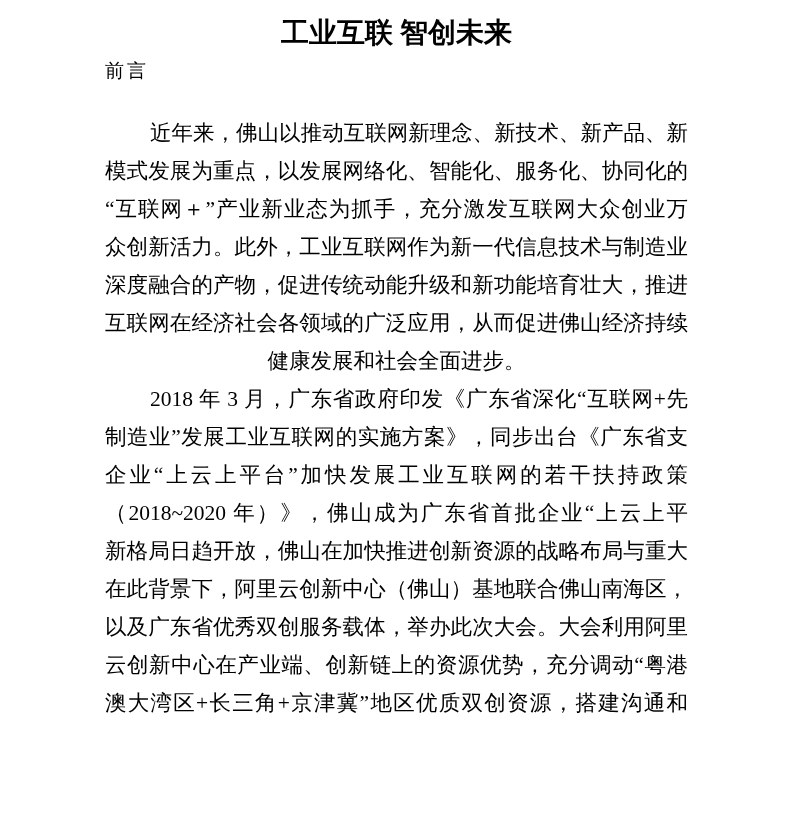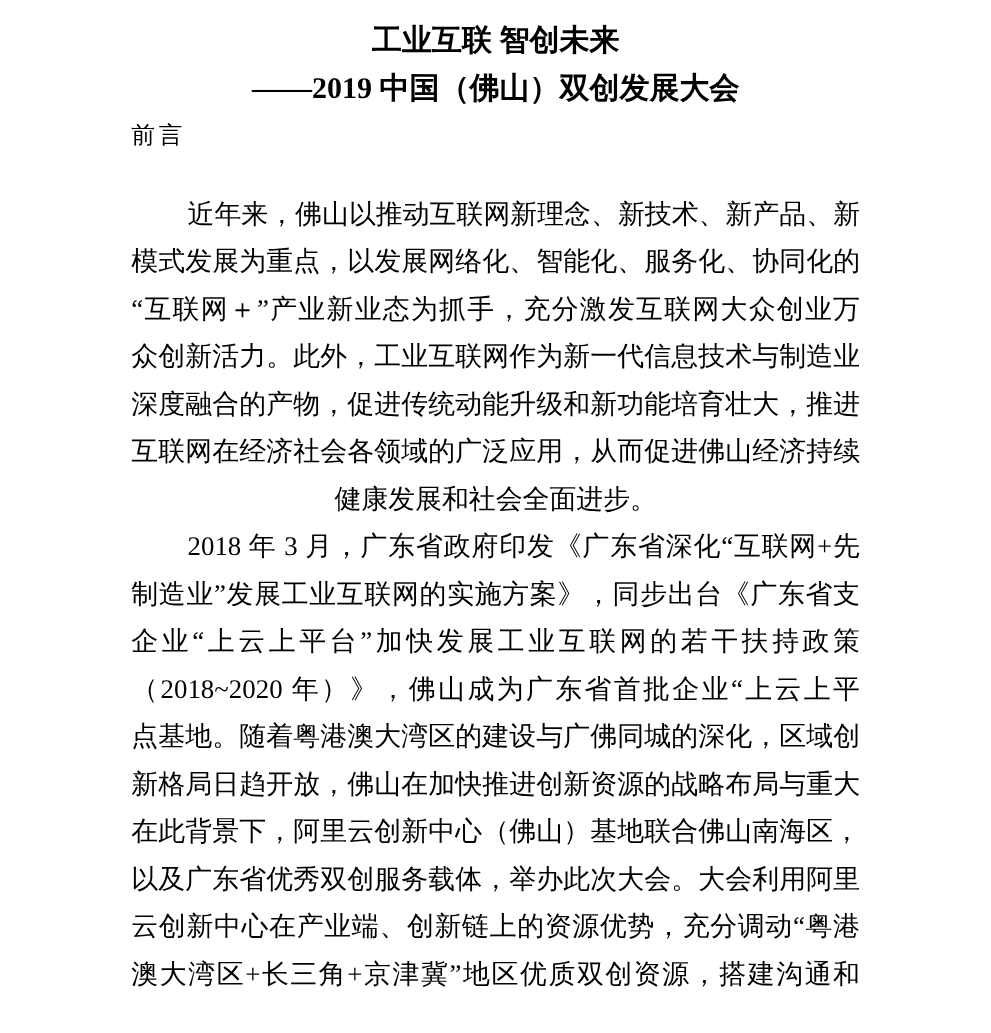--- a/index.html
+++ b/index.html
@@ -12,21 +12,21 @@
     width: 793px;
     height: 826px;
     box-sizing: border-box;
     padding: 14px 105px 0 105px;
     background: #ffffff;
     color: #000000;
     font-family: "Liberation Serif", "DejaVu Serif", serif;
     overflow: hidden;
   }
   .doc-title {
-    font-size: 24px;
+    font-size: 28px;
     line-height: 38px;
     font-weight: bold;
     text-align: center;
     white-space: nowrap;
   }
   .section-heading {
     font-size: 19px;
     line-height: 38px;
     font-weight: normal;
     text-align: left;
@@ -52,39 +52,37 @@
     text-indent: 45px;
   }
 </style>
 </head>
 <body>
 
 <div class="page">
 
   <div class="doc-title">工业互联 智创未来</div>
 
-  <div class="doc-title">——2019 中国（佛山）双创发展大会</div>
 
   <div class="section-heading">前言</div>
 
   <div class="body-text">
 
     <div class="line line--indent">近年来，佛山以推动互联网新理念、新技术、新产品、新</div>
     <div class="line">模式发展为重点，以发展网络化、智能化、服务化、协同化的</div>
     <div class="line">“互联网＋”产业新业态为抓手，充分激发互联网大众创业万</div>
     <div class="line">众创新活力。此外，工业互联网作为新一代信息技术与制造业</div>
     <div class="line">深度融合的产物，促进传统动能升级和新功能培育壮大，推进</div>
     <div class="line">互联网在经济社会各领域的广泛应用，从而促进佛山经济持续</div>
     <div class="line line--plain">健康发展和社会全面进步。</div>
 
     <div class="line line--indent">2018 年 3 月，广东省政府印发《广东省深化“互联网+先进</div>
     <div class="line">制造业”发展工业互联网的实施方案》，同步出台《广东省支持</div>
     <div class="line">企业“上云上平台”加快发展工业互联网的若干扶持政策</div>
     <div class="line">（2018~2020 年）》，佛山成为广东省首批企业“上云上平台”试</div>
-    <div class="line">点基地。随着粤港澳大湾区的建设与广佛同城的深化，区域创</div>
     <div class="line">新格局日趋开放，佛山在加快推进创新资源的战略布局与重大</div>
     <div class="line">在此背景下，阿里云创新中心（佛山）基地联合佛山南海区，</div>
     <div class="line">以及广东省优秀双创服务载体，举办此次大会。大会利用阿里</div>
     <div class="line">云创新中心在产业端、创新链上的资源优势，充分调动“粤港</div>
     <div class="line">澳大湾区+长三角+京津冀”地区优质双创资源，搭建沟通和</div>
 
   </div>
 
 </div>
 

